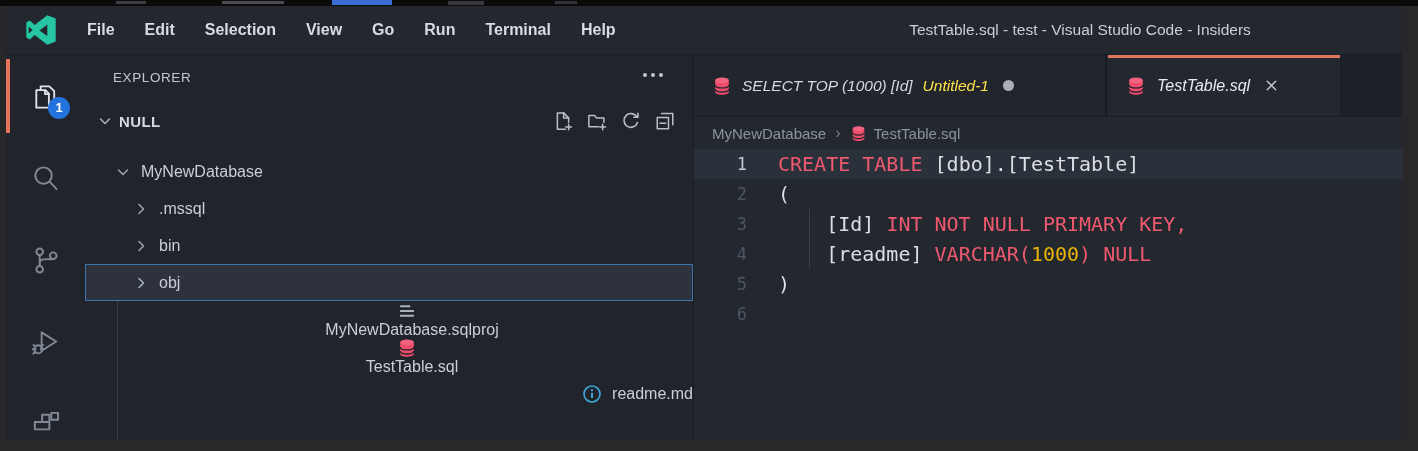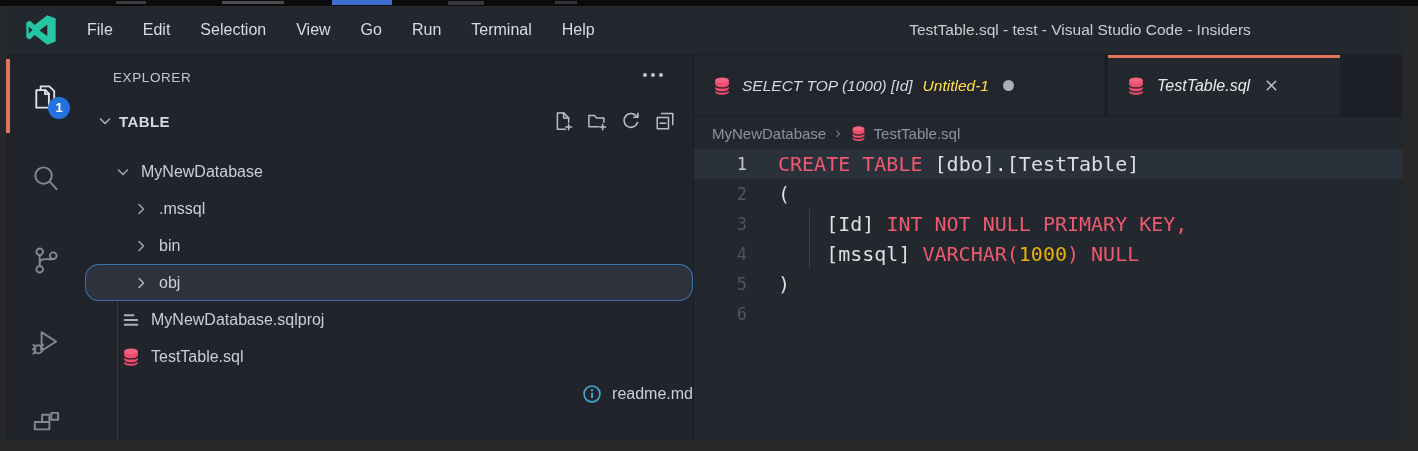--- a/index.html
+++ b/index.html
@@ -12,21 +12,21 @@
   .top-strip .frag { position:absolute; top:1px; }
 
   
   .window { position:absolute; left:6px; top:6px; width:1396px; height:434px;
             background:#23272e; overflow:hidden; }
 
   
   .titlebar { position:relative; height:49px; background:#23272e; display:flex; align-items:center;
               border-bottom:1px solid #1b1e24; }
   .logo { margin-left:20px; width:30px; height:30px; flex:0 0 auto; }
-  .menubar { display:flex; margin-left:16px; }
+  .menubar { display:flex; margin-left:16px;font-weight:bold; }
   .menu-item { padding:0 15px; font-size:16px; color:#d8dbe2; line-height:48px; cursor:default; }
   .win-title { position:absolute; left:1074px; top:0; transform:translateX(-50%);
                font-size:15.5px; color:#cbced4; line-height:48px; white-space:nowrap; }
 
   .main { display:flex; height:384px; }
 
   
   .activitybar { position:relative; width:79px; background:#21252b; flex:0 0 auto; overflow:hidden; }
   .ab-item { position:relative; height:82px; display:flex; align-items:center; justify-content:center; }
   .ab-item.active::before { content:""; position:absolute; left:0; top:4px; bottom:4px; width:4px; background:#e2735c; }
@@ -48,23 +48,23 @@
   .section-actions svg { width:20px; height:20px; cursor:pointer; }
 
   .tree { position:relative; padding-top:10px; }
   .tree-guide { position:absolute; left:32px; top:135px; height:185px; width:1px; background:#32384233; background:#343a45; }
   .tree-row { position:relative; height:37px; display:flex; align-items:center; font-size:16px; color:#c9ced8; cursor:pointer; }
   .tree-row .chev { width:16px; height:16px; flex:0 0 auto; }
   .tree-row .ficon { width:20px; height:20px; flex:0 0 auto; }
   .tree-label { margin-left:10px; white-space:nowrap; }
   .ind-1 { padding-left:30px; }
   .ind-2c { padding-left:48px; }   
-  .ind-2i { padding-left:36px; }   
+  .ind-2i { padding-left:36px;flex-direction:column; }   
   .ind-0i { padding-left:20px;justify-content:flex-end; }   
-  .tree-row.selected { background:#2d323c; box-shadow:inset 0 0 0 1px #3d74ad;border-radius:14px; }
+  .tree-row.selected { background:#2d323c; box-shadow:inset 0 0 0 1px #3d74ad; }
 
   
   .editor-group { flex:1; display:flex; flex-direction:column; background:#23272e; overflow:hidden; }
   .tabbar { height:62px; background:#1d2127; display:flex; flex:0 0 auto; border-bottom:1px solid #1a1d23; }
   .tab { display:flex; align-items:center; padding:0 18px; cursor:pointer; }
   .tab-db { width:20px; height:20px; flex:0 0 auto; }
   .tab1 { width:412px; background:#22262c; border-right:1px solid #15181d;font-style:italic; }
   .tab1 .tab-title { margin-left:10px; font-size:15.5px; color:#d3d7de; white-space:pre; }
   .tab1 .tab-detail { margin-left:10px; font-size:15.5px; color:#fde047; white-space:pre; }
   .mod-dot { margin-left:14px; width:11px; height:11px; border-radius:50%; background:#a9aeb8; }
@@ -175,21 +175,21 @@
               <i></i>
               <i></i>
               <i></i>
             </div>
         </div>
 
         <div class="section-row">
           <svg class="stroke-ic" width="16" height="16" viewBox="0 0 16 16" stroke="#a6adba" stroke-width="1.6">
             <path d="M3.5 6l4.5 4.5L12.5 6"></path>
           </svg>
-          <span class="section-label">TABLE</span>
+          <span class="section-label">NULL</span>
           <div class="section-actions">
             <svg class="stroke-ic" viewBox="0 0 16 16" stroke="#b8bfca" stroke-width="1.2">
               <path d="M8.5 1.5h-5v13h6.5"></path>
                 <path d="M8.5 1.5 12.5 5.5V9"></path>
                 <path d="M8.5 1.5v4h4"></path>
               <path d="M12.5 10.5v4.5M10.2 12.8h4.6"></path>
             </svg>
             <svg class="stroke-ic" viewBox="0 0 16 16" stroke="#b8bfca" stroke-width="1.2">
               <path d="M1.5 3.5h4.5l1.5 2h6v3.5M1.5 3.5v9h7.5"></path>
               <path d="M12.5 10.5v4.5M10.2 12.8h4.6"></path>
@@ -316,21 +316,21 @@
             <span class="code-text"><span class="tk-plain">(</span></span>
           </div>
           <div class="code-line">
             <span class="indent-guide"></span>
             <span class="ln">3</span>
             <span class="code-text"><span class="tk-plain">    [Id] </span><span class="tk-kw">INT NOT NULL PRIMARY KEY,</span></span>
           </div>
           <div class="code-line">
             <span class="indent-guide"></span>
             <span class="ln">4</span>
-            <span class="code-text"><span class="tk-plain">    [mssql] </span><span class="tk-kw">VARCHAR(</span><span class="tk-num">1000</span><span class="tk-kw">) NULL</span></span>
+            <span class="code-text"><span class="tk-plain">    [readme] </span><span class="tk-kw">VARCHAR(</span><span class="tk-num">1000</span><span class="tk-kw">) NULL</span></span>
           </div>
           <div class="code-line">
             <span class="ln">5</span>
             <span class="code-text"><span class="tk-plain">)</span></span>
           </div>
           <div class="code-line">
             <span class="ln">6</span>
             <span class="code-text"></span>
           </div>
         </div>

